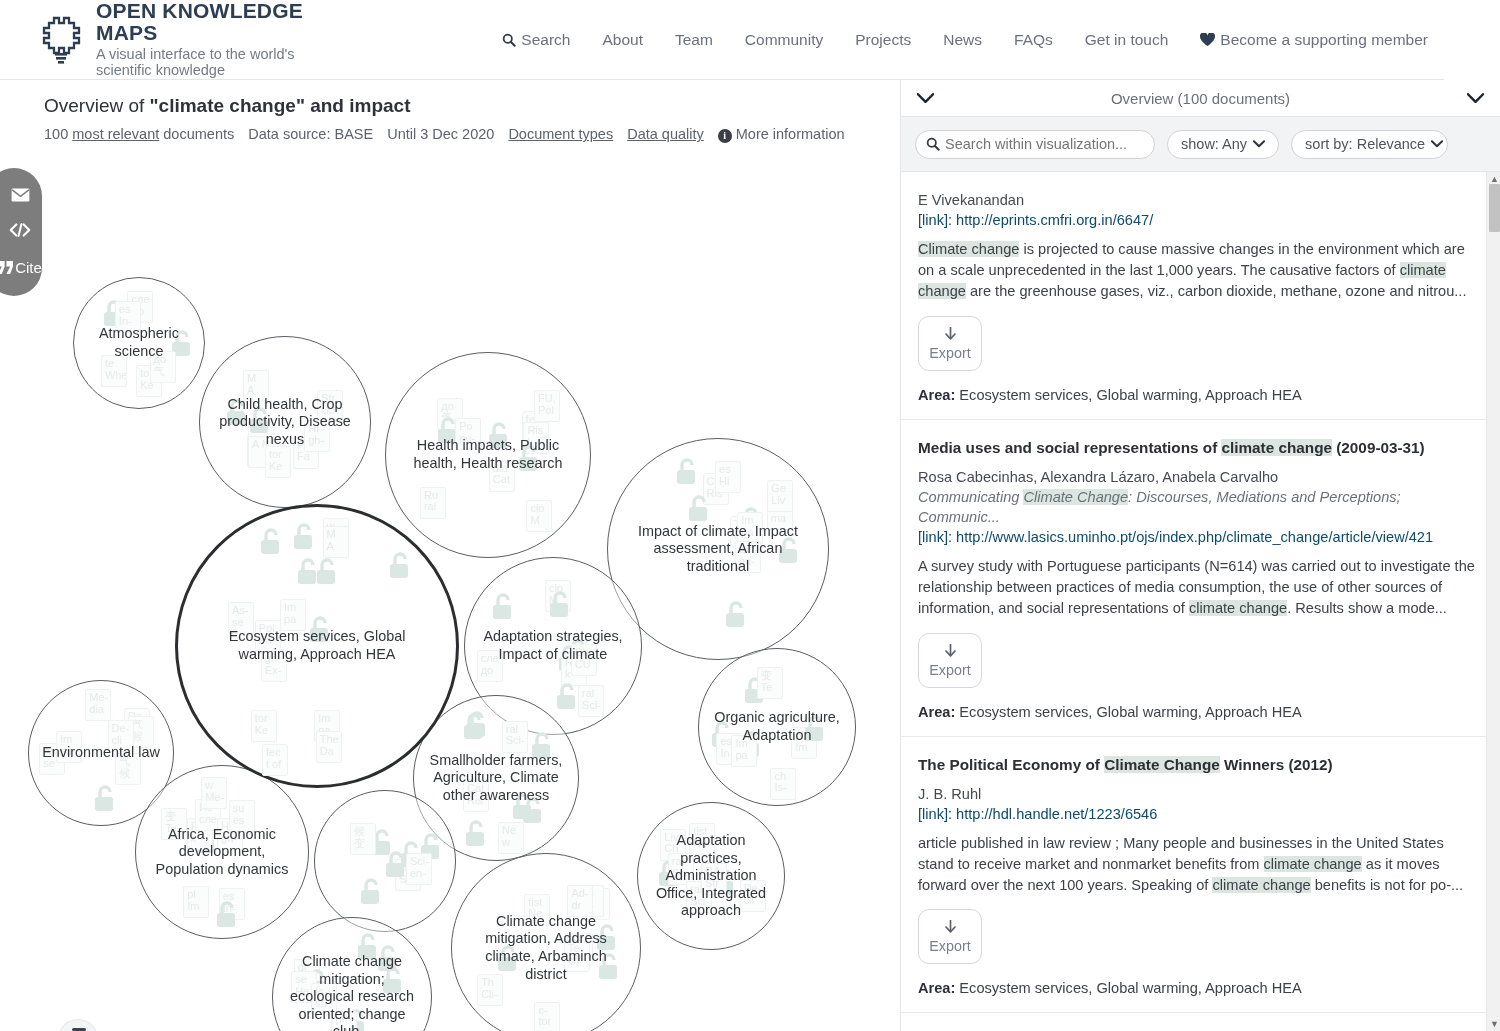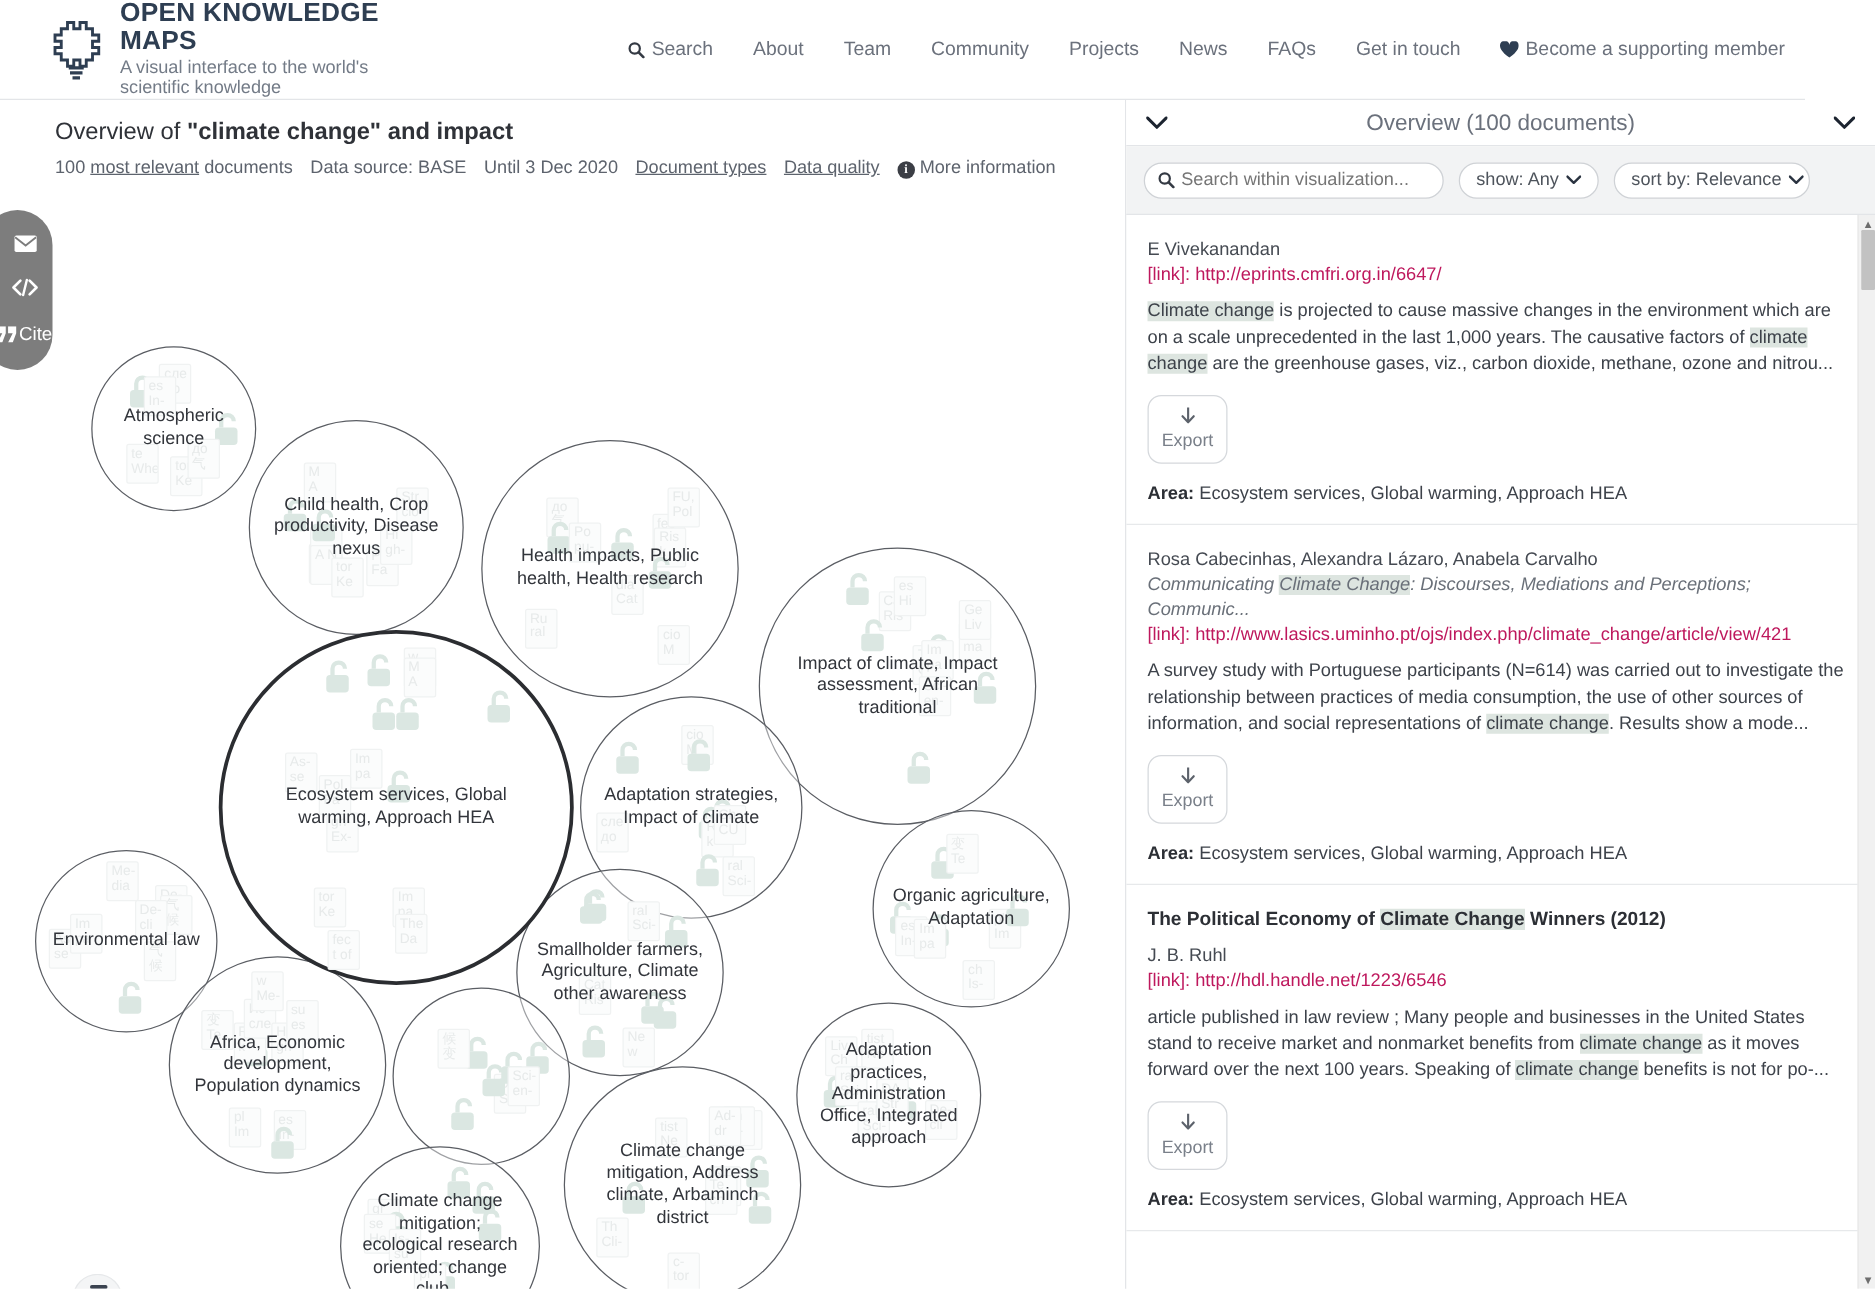--- a/index.html
+++ b/index.html
@@ -115,21 +115,21 @@
     position: absolute; top: 80px; left: 900px;
     width: 600px; height: 951px;
     background: #ffffff; border-left: 1px solid #e3e5e8;
     display: flex; flex-direction: column;
   }
   #list-titlebar {
     height: 37px; flex: 0 0 37px;
     display: flex; align-items: center; justify-content: space-between;
     padding: 0 16px; border-bottom: 1px solid #e3e5e8; background:#fff;
   }
-  #list-title { font-size: 18px; color: #6b717c; text-align: center; }
+  #list-title { font-size: 15px; color: #6b717c; text-align: center; }
   .chev { color: #1c2430; cursor: pointer; display:flex; }
   #list-controls {
     flex: 0 0 55px; height: 55px; background: #f2f3f4;
     display: flex; align-items: center; gap: 12px; padding: 0 14px;
     border-bottom: 1px solid #e3e5e8;
   }
   #search-box {
     flex: 0 0 240px; height: 29px; border: 1px solid #cfd2d6;
     border-radius: 16px; background: #fff;
     display: flex; align-items: center; padding: 0 10px; gap: 3px;
@@ -151,21 +151,21 @@
   }
   .doc {
     padding: 18px 24px 16px 17px; border-bottom: 1px solid #e7e9eb;
   }
   .doc-title {
     font-size: 15.3px; font-weight: bold; color: #2c2f35;
     line-height: 1.3; margin-bottom: 9px; cursor: pointer;
   }
   .doc-authors { font-size: 14.6px; color: #454a52; line-height: 1.38; }
   .doc-source { font-size: 14.6px; color: #6a7079; font-style: italic; line-height: 1.38; }
-  .doc-link { font-size: 14.6px; color: #be185d; line-height: 1.38; }
+  .doc-link { font-size: 14.6px; color: #0c4a6e; line-height: 1.38; }
   .doc-abstract {
     font-size: 14.6px; color: #3d424a; line-height: 1.43; margin-top: 9px;
   }
   .hl { background: #dde5e0; }
   .export-btn {
     margin-top: 14px; width: 64px; height: 55px;
     border: 1px solid #d5d8dc; border-radius: 11px; background: #fff;
     display: flex; flex-direction: column; align-items: center;
     justify-content: center; gap: 0px; cursor: pointer;
   }
@@ -674,20 +674,21 @@
           <div class="export-btn">
             <span class="arrow"><svg width="13" height="15" viewBox="0 0 13 15">
                 <line x1="6.5" y1="1" x2="6.5" y2="12" stroke="#5c626b" stroke-width="1.7"></line>
                 <path d="M2 8 L6.5 12.8 L11 8" fill="none" stroke="#5c626b" stroke-width="1.7" stroke-linecap="round" stroke-linejoin="round"></path>
               </svg></span>
             <span class="lbl">Export</span>
           </div>
           <div class="doc-area"><b>Area:</b><span> Ecosystem services, Global warming, Approach HEA</span></div>
         </div>
         <div class="doc">
+          <div class="doc-title"><span>Media uses and social representations of </span><span class="hl">climate change</span><span> (2009-03-31)</span></div>
           <div class="doc-authors">Rosa Cabecinhas, Alexandra Lázaro, Anabela Carvalho</div>
           <div class="doc-source"><span>Communicating </span><span class="hl">Climate Change</span><span>: Discourses, Mediations and Perceptions; Communic...</span></div>
           <div class="doc-link">[link]: http://www.lasics.uminho.pt/ojs/index.php/climate_change/article/view/421</div>
           <div class="doc-abstract"><span>A survey study with Portuguese participants (N=614) was carried out to investigate the relationship between practices of media consumption, the use of other sources of information, and social representations of </span><span class="hl">climate change</span><span>. Results show a mode...</span></div>
           <div class="export-btn">
             <span class="arrow"><svg width="13" height="15" viewBox="0 0 13 15">
                 <line x1="6.5" y1="1" x2="6.5" y2="12" stroke="#5c626b" stroke-width="1.7"></line>
                 <path d="M2 8 L6.5 12.8 L11 8" fill="none" stroke="#5c626b" stroke-width="1.7" stroke-linecap="round" stroke-linejoin="round"></path>
               </svg></span>
             <span class="lbl">Export</span>

